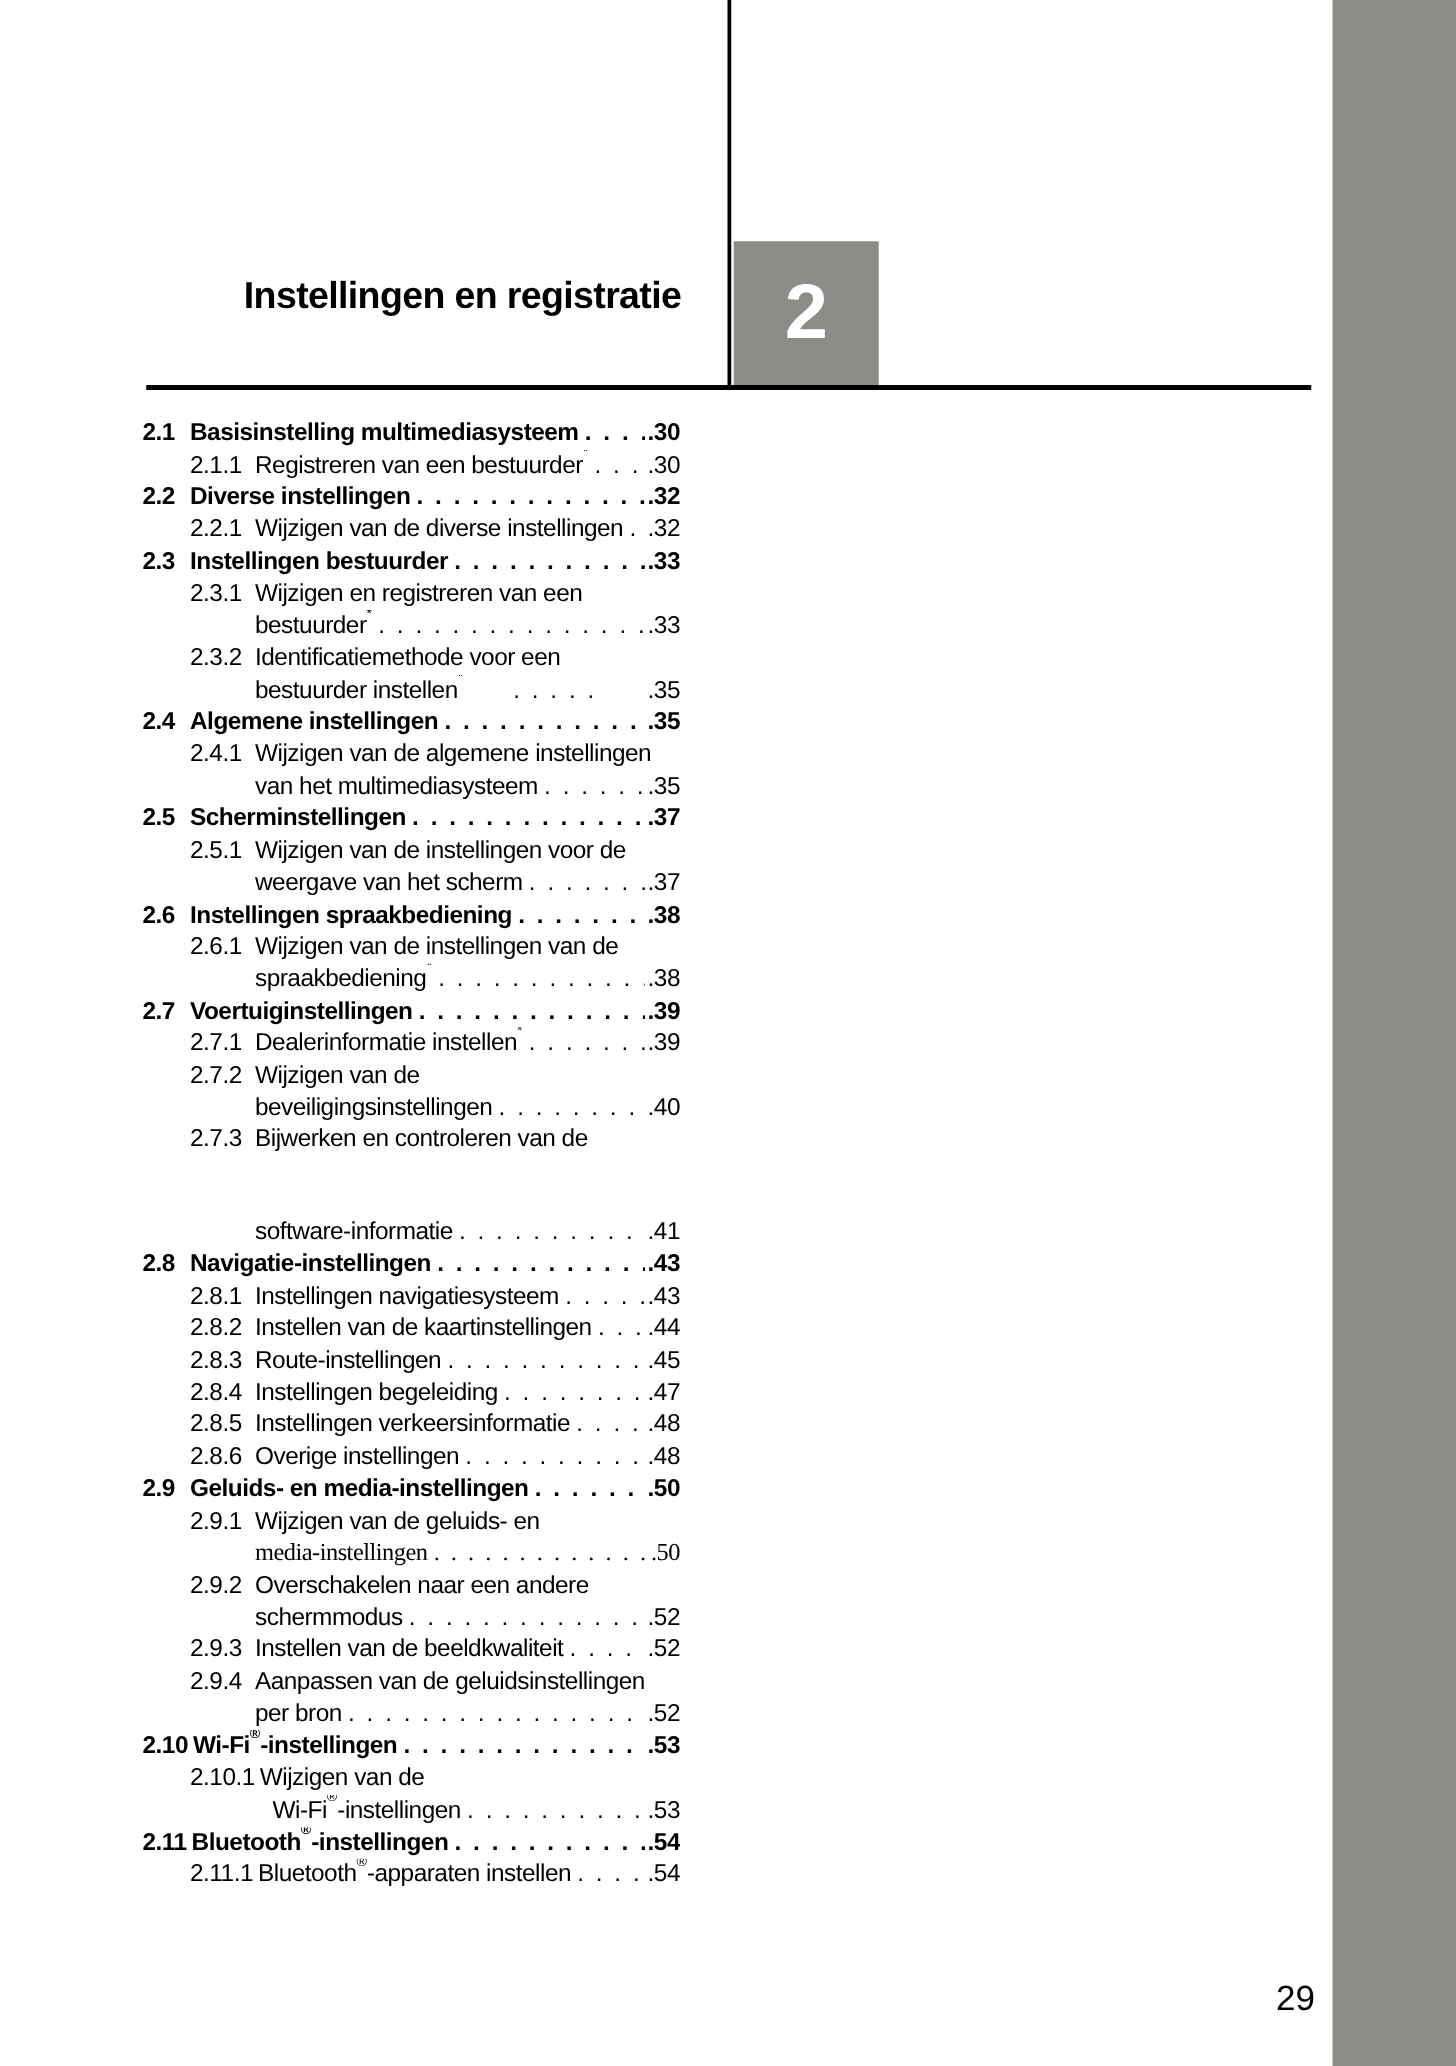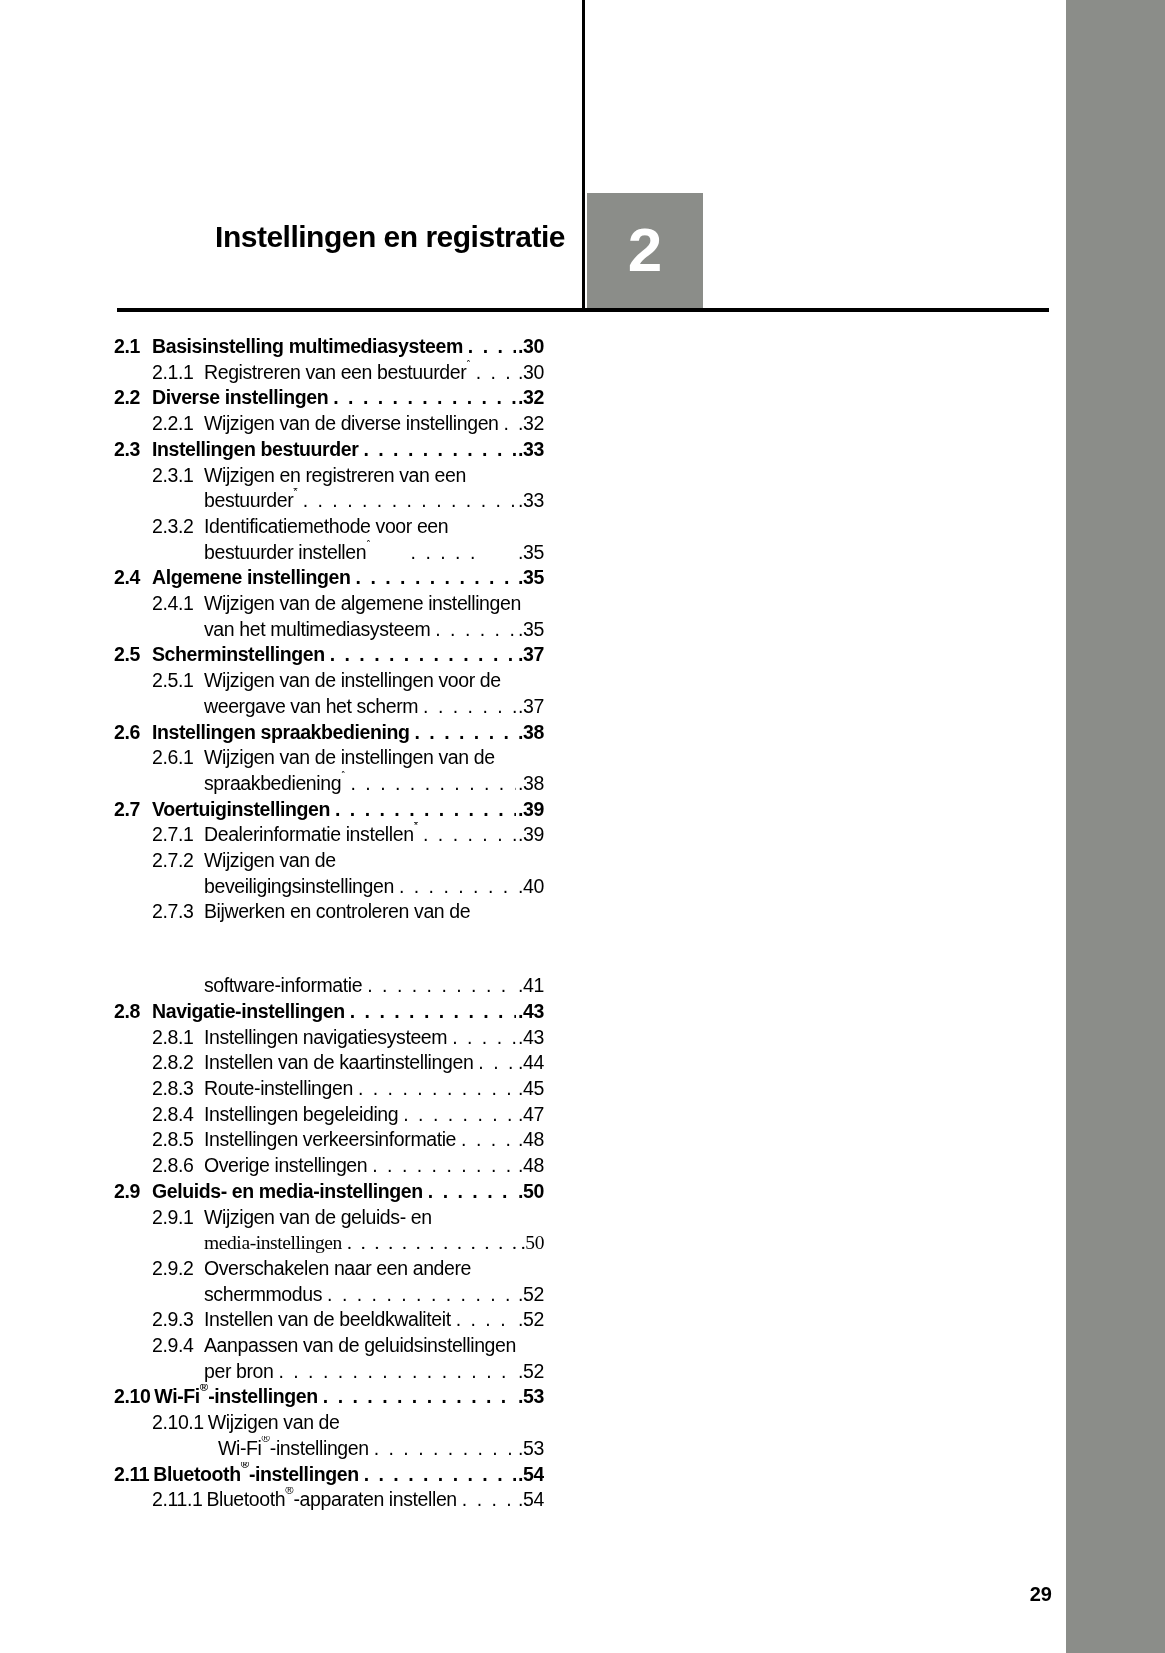--- a/index.html
+++ b/index.html
@@ -18,21 +18,21 @@
   }
   .vline{
     position:absolute;left:582px;top:0;width:3px;height:308px;
     background:#000;
   }
   .hrule{
     position:absolute;left:117px;top:308px;width:932px;height:4px;
     background:#000;
   }
   .chapter-title{
-    position:absolute;right:600px;top:220px;margin:0;
+    position:absolute;right:620px;top:220px;margin:0;
     font-size:30px;font-weight:700;letter-spacing:-0.5px;
     white-space:nowrap;
     text-align:center;
   }
   .chapter-box{
     position:absolute;left:587px;top:193px;width:116px;height:117px;
     background:var(--band,#8b8d89);
     display:flex;align-items:center;justify-content:center;
   }
   .chapter-box span{
@@ -54,21 +54,21 @@
   .txt{flex:0 0 auto;}
   .dots{
     flex:1 1 0;min-width:0;overflow:hidden;
     margin-left:5px;margin-right:2px;
     letter-spacing:2px;
   }
   .pg{flex:none;}
   sup{font-size:0.58em;line-height:0;position:relative;top:-0.45em;letter-spacing:0;}
   .page-number{
     position:absolute;right:113px;top:1583px;
-    font-size:20px;font-weight:700;
+    font-size:28px;font-weight:400;
   }
 </style>
 </head>
 <body>
 
 <div class="page">
   <div class="edge-band"></div>
   <div class="vline"></div>
   <h1 class="chapter-title">Instellingen en registratie</h1>
   <div class="chapter-box">

